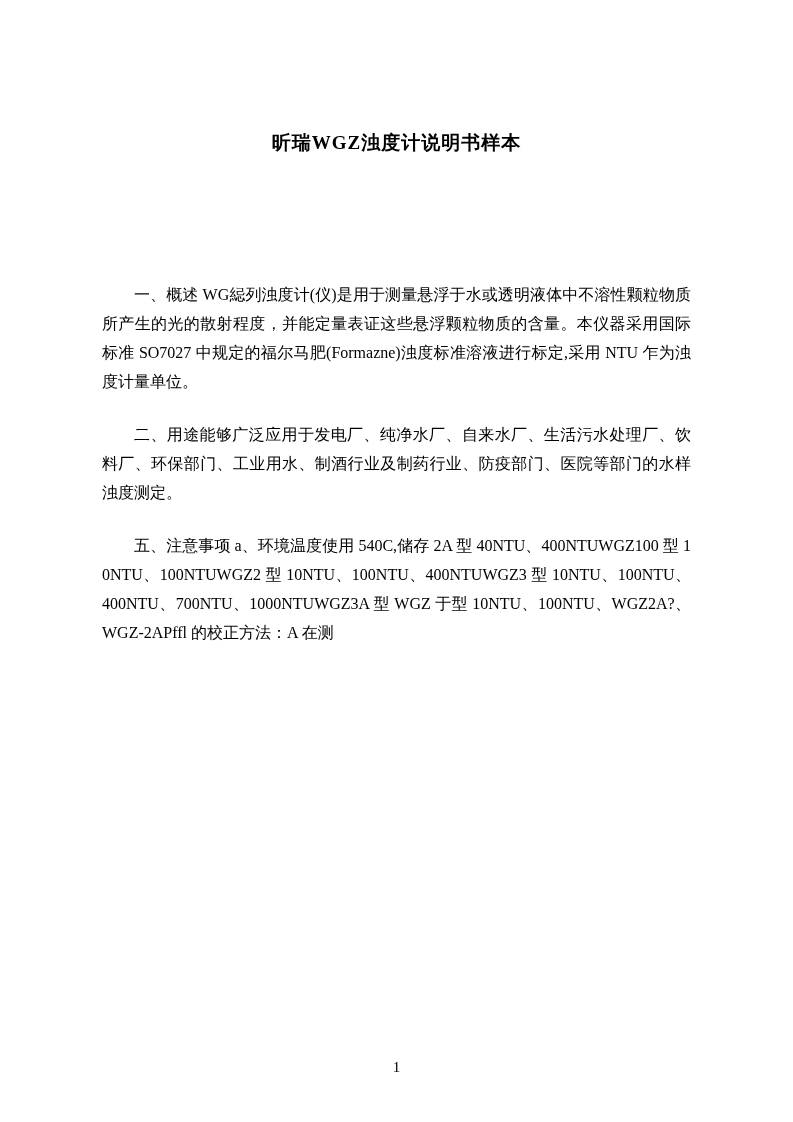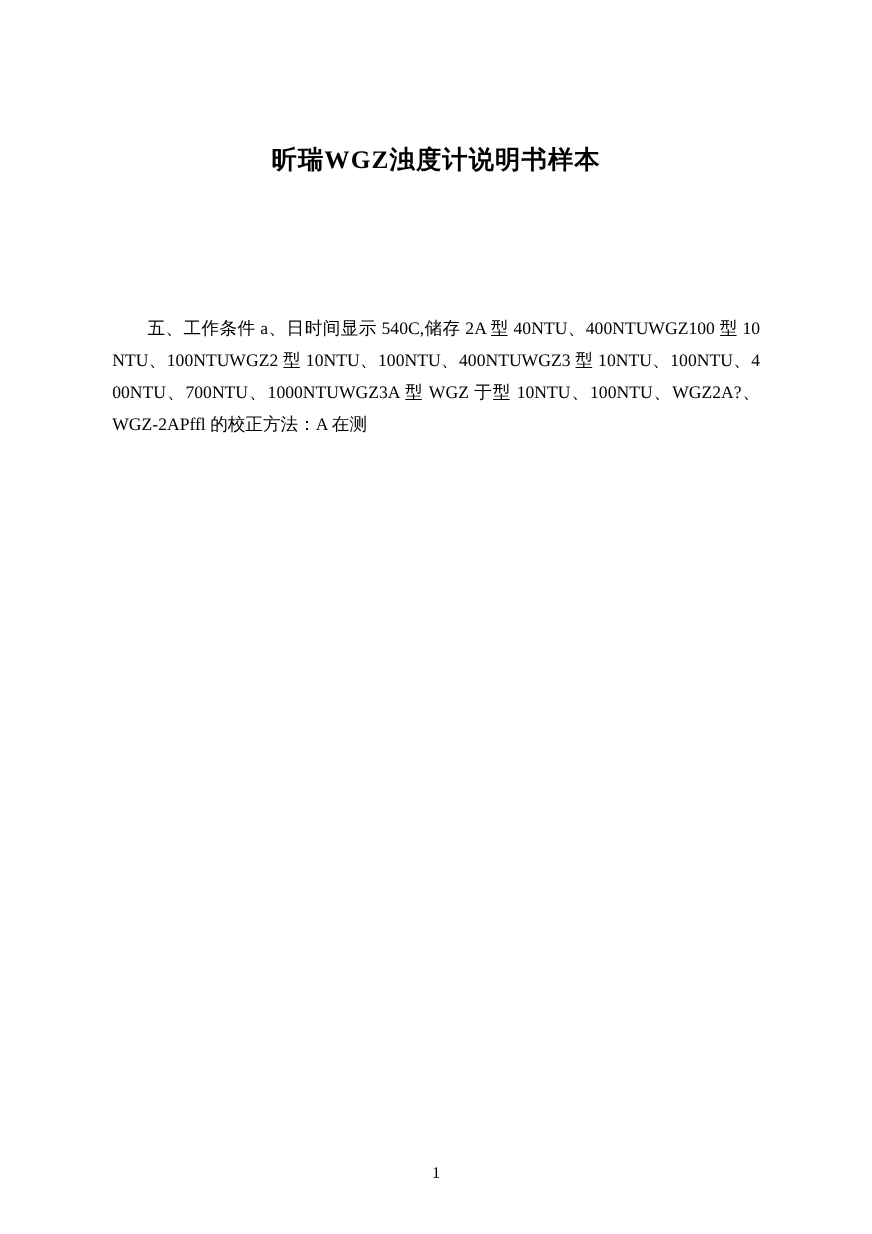--- a/index.html
+++ b/index.html
@@ -13,21 +13,21 @@
     margin: 0 auto;
     background: #ffffff;
     position: relative;
     box-sizing: border-box;
     padding: 131px 102px 0 102px;
     font-family: "Liberation Serif", "DejaVu Serif", serif;
     color: #000000;
     overflow: hidden;
   }
   .doc-title {
-    font-size: 23px;
+    font-size: 19px;
     font-weight: bold;
     text-align: center;
     margin: 0 0 124px 0;
     letter-spacing: 1px;
     line-height: 1.3;
   }
   .doc-body p {
     font-size: 16px;
     line-height: 29px;
     text-align: justify;
@@ -46,18 +46,20 @@
   }
 </style>
 </head>
 <body>
 
 <div class="page">
 
   <h1 class="doc-title">昕瑞WGZ浊度计说明书样本</h1>
 
   <div class="doc-body">
-    <p>五、工作条件 a、日时间显示 540C,储存 2A 型 40NTU、400NTUWGZ100 型 10NTU、100NTUWGZ2 型 10NTU、100NTU、400NTUWGZ3 型 10NTU、100NTU、400NTU、700NTU、1000NTUWGZ3A 型 WGZ 于型 10NTU、100NTU、WGZ2A?、WGZ-2APffl 的校正方法：A 在测</p>
+    <p>一、概述 WG䋟列浊度计(仪)是用于测量悬浮于水或透明液体中不溶性颗粒物质所产生的光的散射程度，并能定量表证这些悬浮颗粒物质的含量。本仪器采用国际标准 SO7027 中规定的福尔马肥(Formazne)浊度标准溶液进行标定,采用 NTU 乍为浊度计量单位。</p>
+    <p>二、用途能够广泛应用于发电厂、纯净水厂、自来水厂、生活污水处理厂、饮料厂、环保部门、工业用水、制酒行业及制药行业、防疫部门、医院等部门的水样浊度测定。</p>
+    <p>五、注意事项 a、环境温度使用 540C,储存 2A 型 40NTU、400NTUWGZ100 型 10NTU、100NTUWGZ2 型 10NTU、100NTU、400NTUWGZ3 型 10NTU、100NTU、400NTU、700NTU、1000NTUWGZ3A 型 WGZ 于型 10NTU、100NTU、WGZ2A?、WGZ-2APffl 的校正方法：A 在测</p>
   </div>
 
   <div class="page-number">1</div>
 
 </div>
 
 </body></html>

